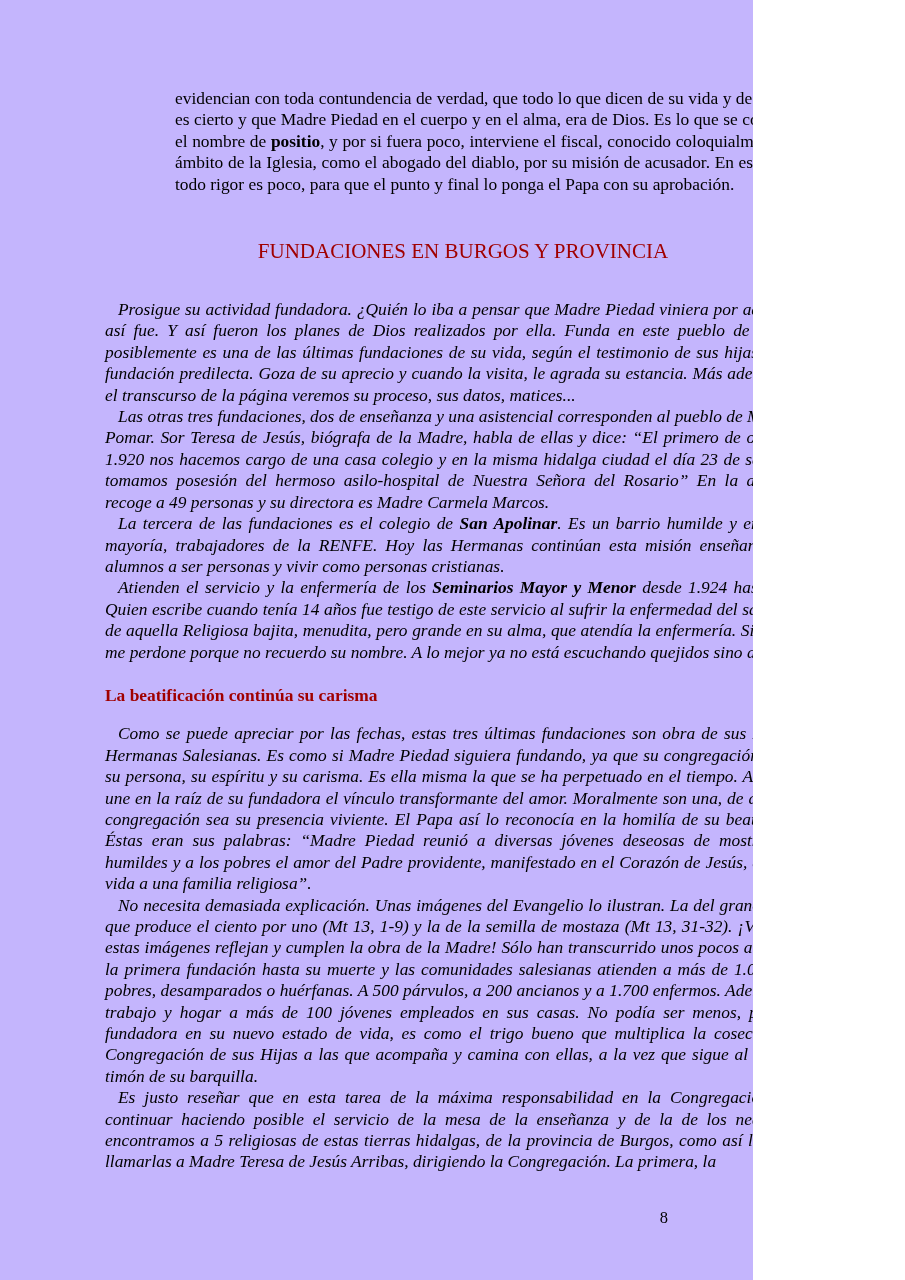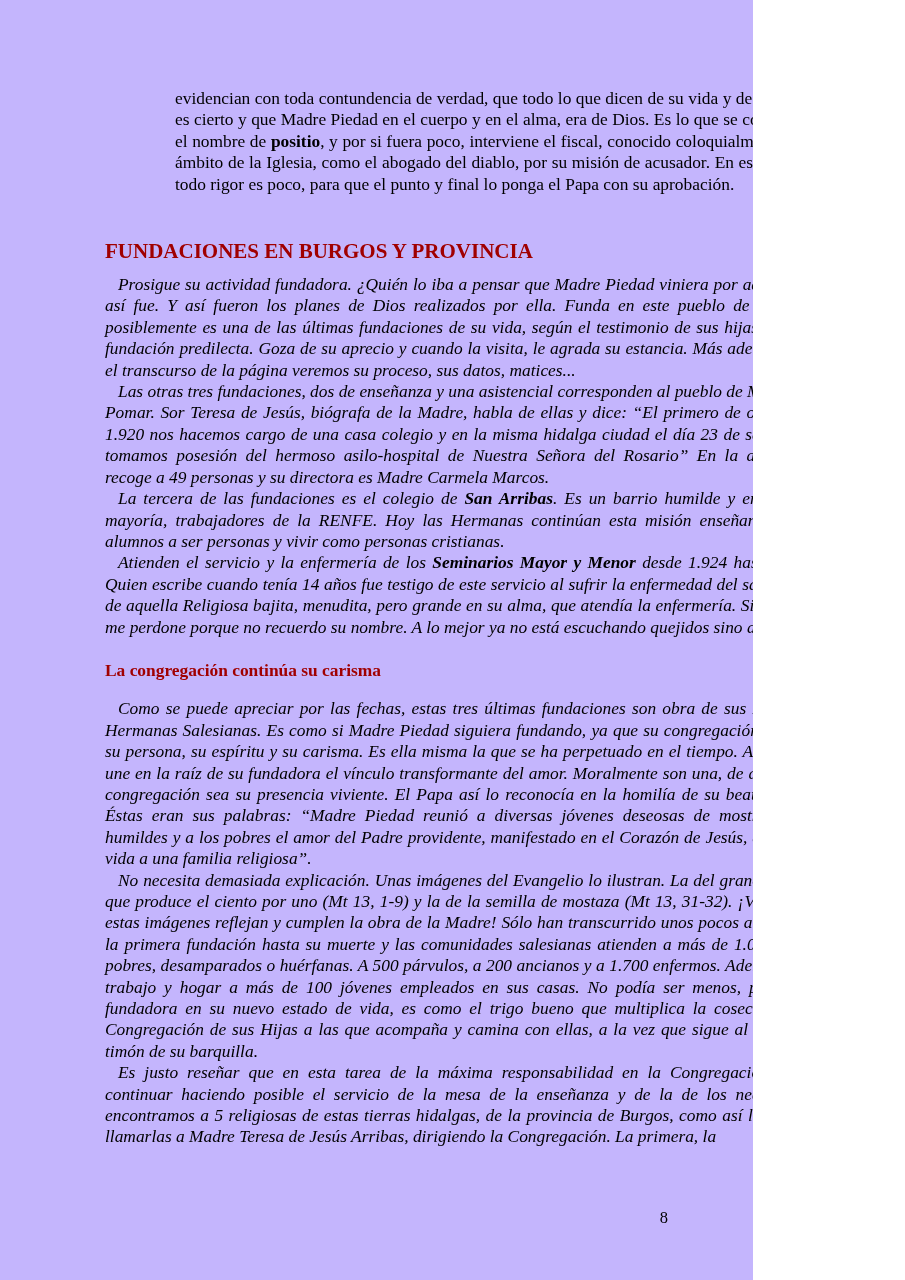--- a/index.html
+++ b/index.html
@@ -32,23 +32,24 @@
   }
   .continuation {
     margin-left: 70px;
   }
   .para {
     text-indent: 13px;
     font-style: italic;
   }
   .heading {
     font-size: 21px;
-    font-weight: bold;
+    font-weight: normal;
+    text-align: center;
     line-height: 25px;
-    margin: 44px 0 10px 0;
+    margin: 44px 0 35px 0;
   }
   .subheading {
     font-size: 17.4px;
     font-weight: bold;
     line-height: 21.4px;
     margin: 22px 0 17px 0;
     text-align: left;
   }
   .page-number {
     position: absolute;
@@ -67,25 +68,25 @@
   <div class="content">
 
     <p class="continuation">evidencian con toda contundencia de verdad, que todo lo que dicen de su vida y de sus obras es cierto y que Madre Piedad en el cuerpo y en el alma, era de Dios. Es lo que se conoce con el nombre de <b>positio</b>, y por si fuera poco, interviene el fiscal, conocido coloquialmente en el ámbito de la Iglesia, como el abogado del diablo, por su misión de acusador. En este campo, todo rigor es poco, para que el punto y final lo ponga el Papa con su aprobación.</p>
 
     <h1 class="heading" style="color: rgb(160, 0, 0);">FUNDACIONES EN BURGOS Y PROVINCIA</h1>
 
     <p class="para">Prosigue su actividad fundadora. ¿Quién lo iba a pensar que Madre Piedad viniera por aquí? Pues así fue. Y así fueron los planes de Dios realizados por ella. Funda en este pueblo de <b>Soncillo</b>, posiblemente es una de las últimas fundaciones de su vida, según el testimonio de sus hijas, fue una fundación predilecta. Goza de su aprecio y cuando la visita, le agrada su estancia. Más adelante y en el transcurso de la página veremos su proceso, sus datos, matices...</p>
 
     <p class="para">Las otras tres fundaciones, dos de enseñanza y una asistencial corresponden al pueblo de Medina de Pomar. Sor Teresa de Jesús, biógrafa de la Madre, habla de ellas y dice: “El primero de octubre de 1.920 nos hacemos cargo de una casa colegio y en la misma hidalga ciudad el día 23 de septiembre tomamos posesión del hermoso asilo-hospital de Nuestra Señora del Rosario” En la actualidad recoge a 49 personas y su directora es Madre Carmela Marcos.</p>
 
-    <p class="para">La tercera de las fundaciones es el colegio de <b>San Arribas</b>. Es un barrio humilde y en su gran mayoría, trabajadores de la RENFE. Hoy las Hermanas continúan esta misión enseñando a sus alumnos a ser personas y vivir como personas cristianas.</p>
+    <p class="para">La tercera de las fundaciones es el colegio de <b>San Apolinar</b>. Es un barrio humilde y en su gran mayoría, trabajadores de la RENFE. Hoy las Hermanas continúan esta misión enseñando a sus alumnos a ser personas y vivir como personas cristianas.</p>
 
     <p class="para">Atienden el servicio y la enfermería de los <b>Seminarios Mayor y Menor</b> desde 1.924 hasta 1.972. Quien escribe cuando tenía 14 años fue testigo de este servicio al sufrir la enfermedad del sarampión, de aquella Religiosa bajita, menudita, pero grande en su alma, que atendía la enfermería. Si vive, que me perdone porque no recuerdo su nombre. A lo mejor ya no está escuchando quejidos sino alegrías.</p>
 
-    <h2 class="subheading" style="color: rgb(160, 0, 0);">La congregación continúa su carisma</h2>
+    <h2 class="subheading" style="color: rgb(160, 0, 0);">La beatificación continúa su carisma</h2>
 
     <p class="para">Como se puede apreciar por las fechas, estas tres últimas fundaciones son obra de sus Hijas, las Hermanas Salesianas. Es como si Madre Piedad siguiera fundando, ya que su congregación encarna su persona, su espíritu y su carisma. Es ella misma la que se ha perpetuado en el tiempo. A todas las une en la raíz de su fundadora el vínculo transformante del amor. Moralmente son una, de ahí que su congregación sea su presencia viviente. El Papa así lo reconocía en la homilía de su beatificación. Éstas eran sus palabras: “Madre Piedad reunió a diversas jóvenes deseosas de mostrar a los humildes y a los pobres el amor del Padre providente, manifestado en el Corazón de Jesús, dando así vida a una familia religiosa”.</p>
 
     <p class="para">No necesita demasiada explicación. Unas imágenes del Evangelio lo ilustran. La del grano de trigo que produce el ciento por uno (Mt 13, 1-9) y la de la semilla de mostaza (Mt 13, 31-32). ¡Vaya cómo estas imágenes reflejan y cumplen la obra de la Madre! Sólo han transcurrido unos pocos años desde la primera fundación hasta su muerte y las comunidades salesianas atienden a más de 1.000 niñas, pobres, desamparados o huérfanas. A 500 párvulos, a 200 ancianos y a 1.700 enfermos. Además se da trabajo y hogar a más de 100 jóvenes empleados en sus casas. No podía ser menos, porque su fundadora en su nuevo estado de vida, es como el trigo bueno que multiplica la cosecha. Es la Congregación de sus Hijas a las que acompaña y camina con ellas, a la vez que sigue al frente del timón de su barquilla.</p>
 
     <p class="para">Es justo reseñar que en esta tarea de la máxima responsabilidad en la Congregación, la de continuar haciendo posible el servicio de la mesa de la enseñanza y de la de los necesitados, encontramos a 5 religiosas de estas tierras hidalgas, de la provincia de Burgos, como así le gustaba llamarlas a Madre Teresa de Jesús Arribas, dirigiendo la Congregación. La primera, la</p>
 
   </div>
 
   <div class="page-number">8</div>

